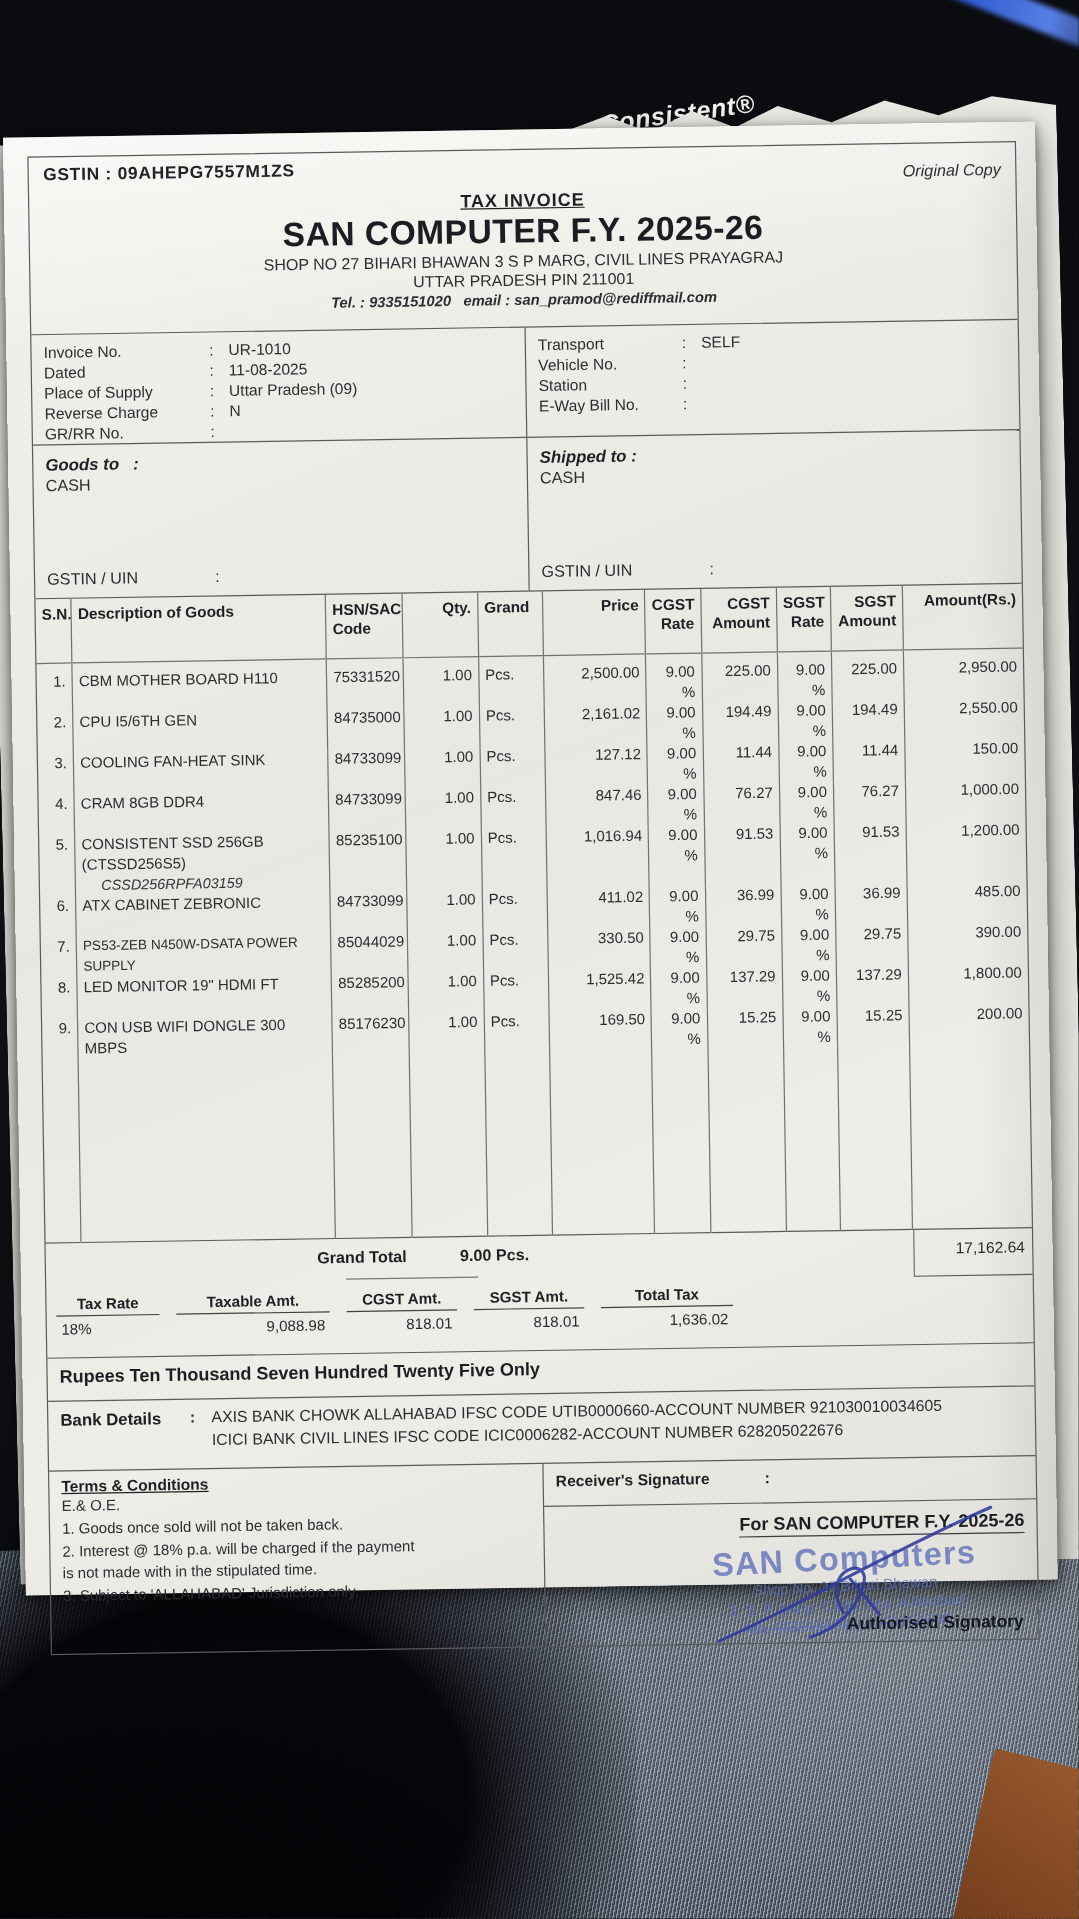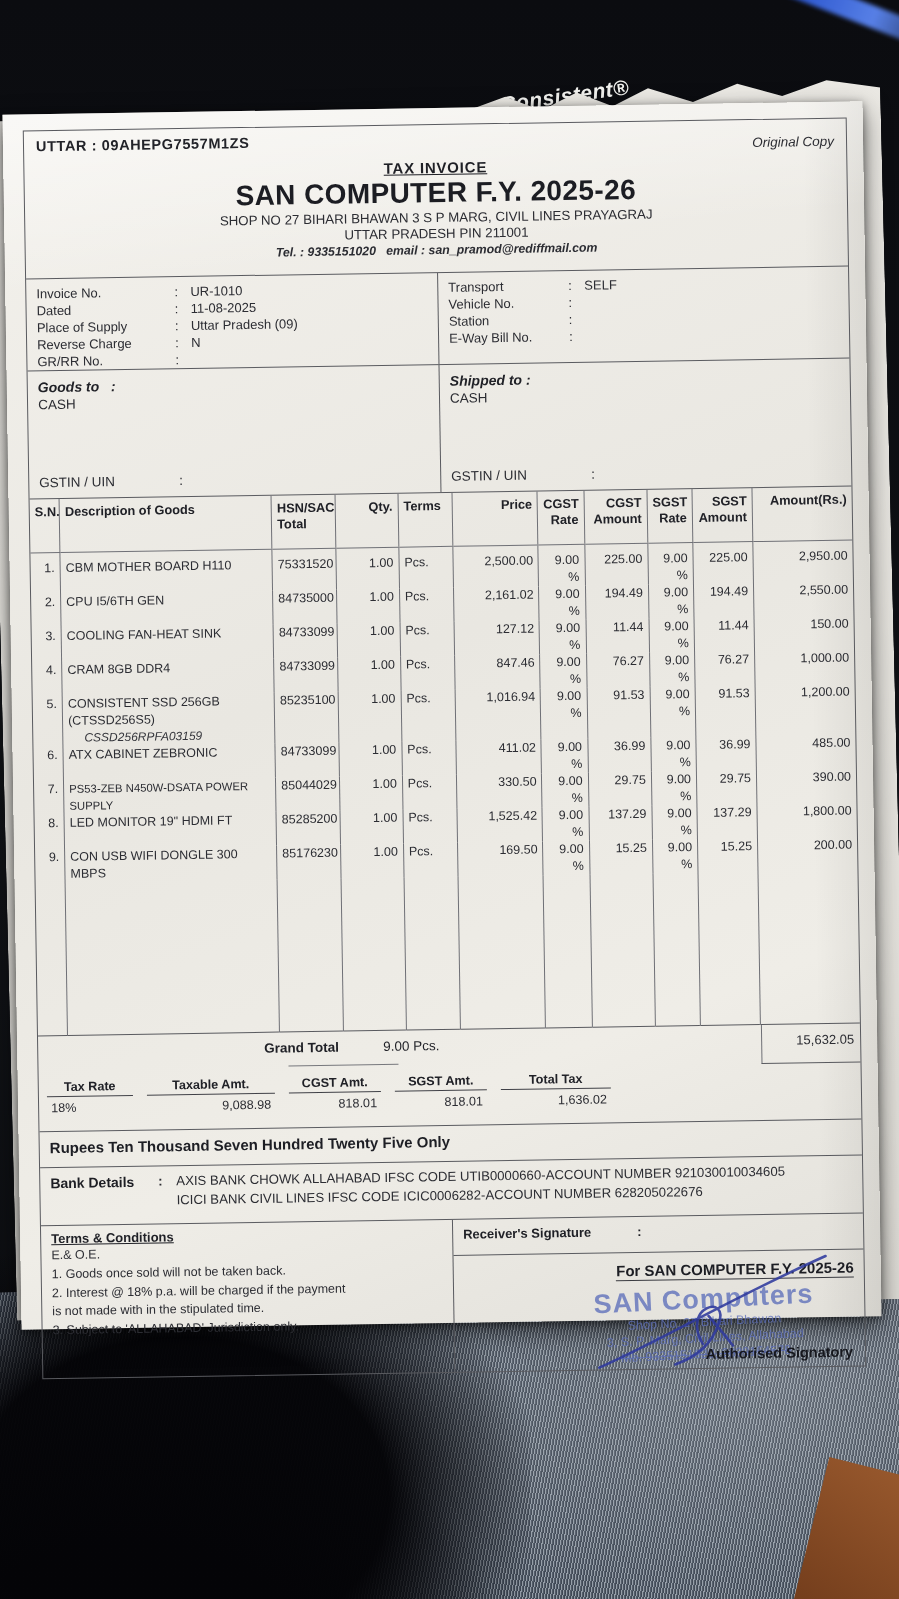--- a/index.html
+++ b/index.html
@@ -80,21 +80,21 @@
   .tl{text-align:left;}.tr{text-align:right;}
   table.items tbody td{vertical-align:top;line-height:17px;}
   table.items tbody tr.first td{padding-top:7px;}
   .serial{font-style:italic;padding-left:16px;font-size:12px;color:#34353b;}
   tr.filler td{height:152px;}
   table.items{border-bottom:1.2px solid #595a5f;}
 
   
   .grand-row{position:relative;height:40px;}
   .gt-label{position:absolute;left:226px;top:8px;font-weight:bold;font-size:13.5px;color:#1f2026;}
-  .gt-qty{position:absolute;left:345px;top:8px;font-weight:normal;font-size:13.5px;color:#1f2026;}
+  .gt-qty{position:absolute;left:345px;top:8px;font-weight:bold;font-size:13.5px;color:#1f2026;}
   .gt-rule{position:absolute;left:250px;top:33px;width:110px;border-bottom:1px solid #77787d;}
   .gt-amtbox{position:absolute;right:0;top:0;width:12.1%;height:39px;box-sizing:border-box;
      border-left:1px solid #6f7076;border-bottom:1.2px solid #595a5f;
      display:flex;align-items:flex-start;justify-content:flex-end;padding:8px 6px 0 0;
      font-size:13px;}
 
   
   .sec-tax{height:56px;padding:2px 0 0 8px;box-sizing:border-box;display:flex;}
   .taxcol{margin-right:14px;}
   .taxcol .th{font-weight:bold;font-size:12.6px;border-bottom:1.4px solid #404147;
@@ -145,21 +145,21 @@
   <div class="blob"></div>
   <div class="corner-tan"></div>
   <div class="backing"></div>
 
   <div class="paper">
     <div class="frame">
 
       <div class="sec sec-header">
         <div class="hdr-row">
           <div class="gstin">
-            <span>UTTAR</span>
+            <span>GSTIN</span>
             <span>:</span>
             <span>09AHEPG7557M1ZS</span>
           </div>
           <div class="orig">Original Copy</div>
         </div>
         <div class="t-doc">TAX INVOICE</div>
         <div class="t-co">SAN COMPUTER F.Y. 2025-26</div>
         <div class="t-ad">SHOP NO 27 BIHARI BHAWAN 3 S P MARG, CIVIL LINES PRAYAGRAJ</div>
         <div class="t-ad">UTTAR PRADESH PIN 211001</div>
         <div class="t-tel">Tel. : 9335151020   email : san_pramod@rediffmail.com</div>
@@ -253,27 +253,27 @@
         <thead>
           <tr>
             <th class="tl">
                 <div class="hl">S.N.</div>
               </th>
             <th class="tl">
                 <div class="hl">Description of Goods</div>
               </th>
             <th class="tl">
                 <div class="hl">HSN/SAC</div>
-                <div class="hl">Total</div>
+                <div class="hl">Code</div>
               </th>
             <th class="tr">
                 <div class="hl">Qty.</div>
               </th>
             <th class="tl">
-                <div class="hl">Terms</div>
+                <div class="hl">Grand</div>
               </th>
             <th class="tr">
                 <div class="hl">Price</div>
               </th>
             <th class="tr">
                 <div class="hl">CGST</div>
                 <div class="hl">Rate</div>
               </th>
             <th class="tr">
                 <div class="hl">CGST</div>
@@ -443,21 +443,21 @@
               <td></td>
             </tr>
         </tbody>
       </table>
 
       <div class="grand-row">
         <span class="gt-label">Grand Total</span>
         <span class="gt-qty">9.00 Pcs.</span>
         <span class="gt-rule"></span>
         <div class="gt-amtbox">
-            <span>15,632.05</span>
+            <span>17,162.64</span>
           </div>
       </div>
 
       <div class="sec sec-tax">
         <div class="taxcol w0">
             <div class="th">Tax Rate</div>
             <div class="tv">18%</div>
           </div>
         <div class="taxcol w1">
             <div class="th">Taxable Amt.</div>

